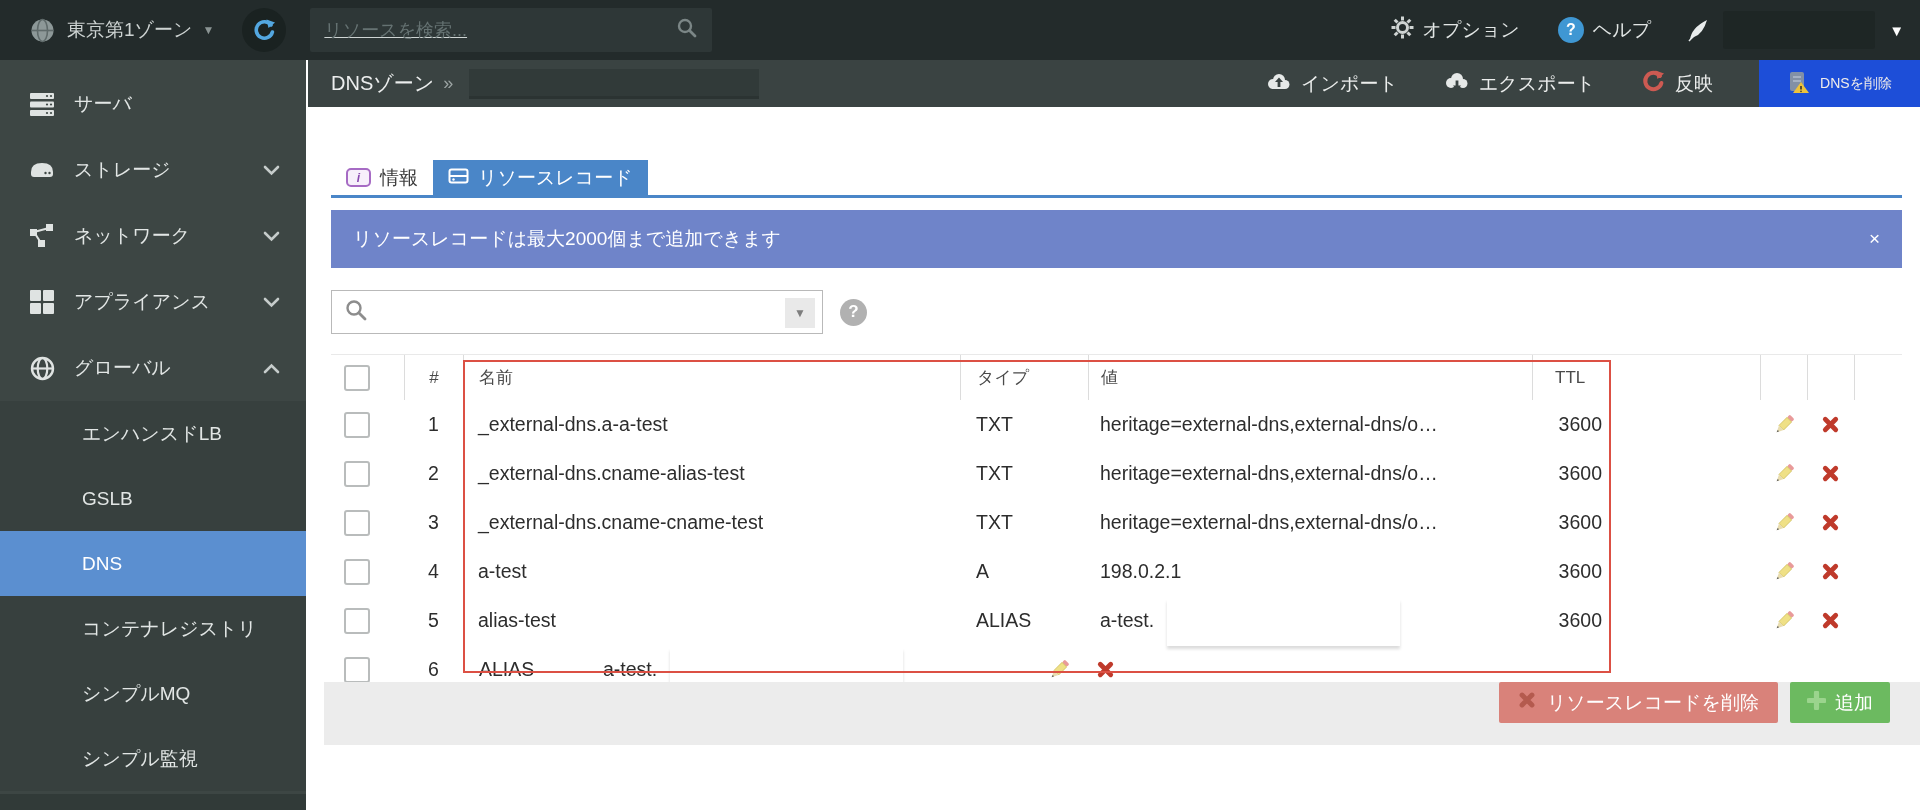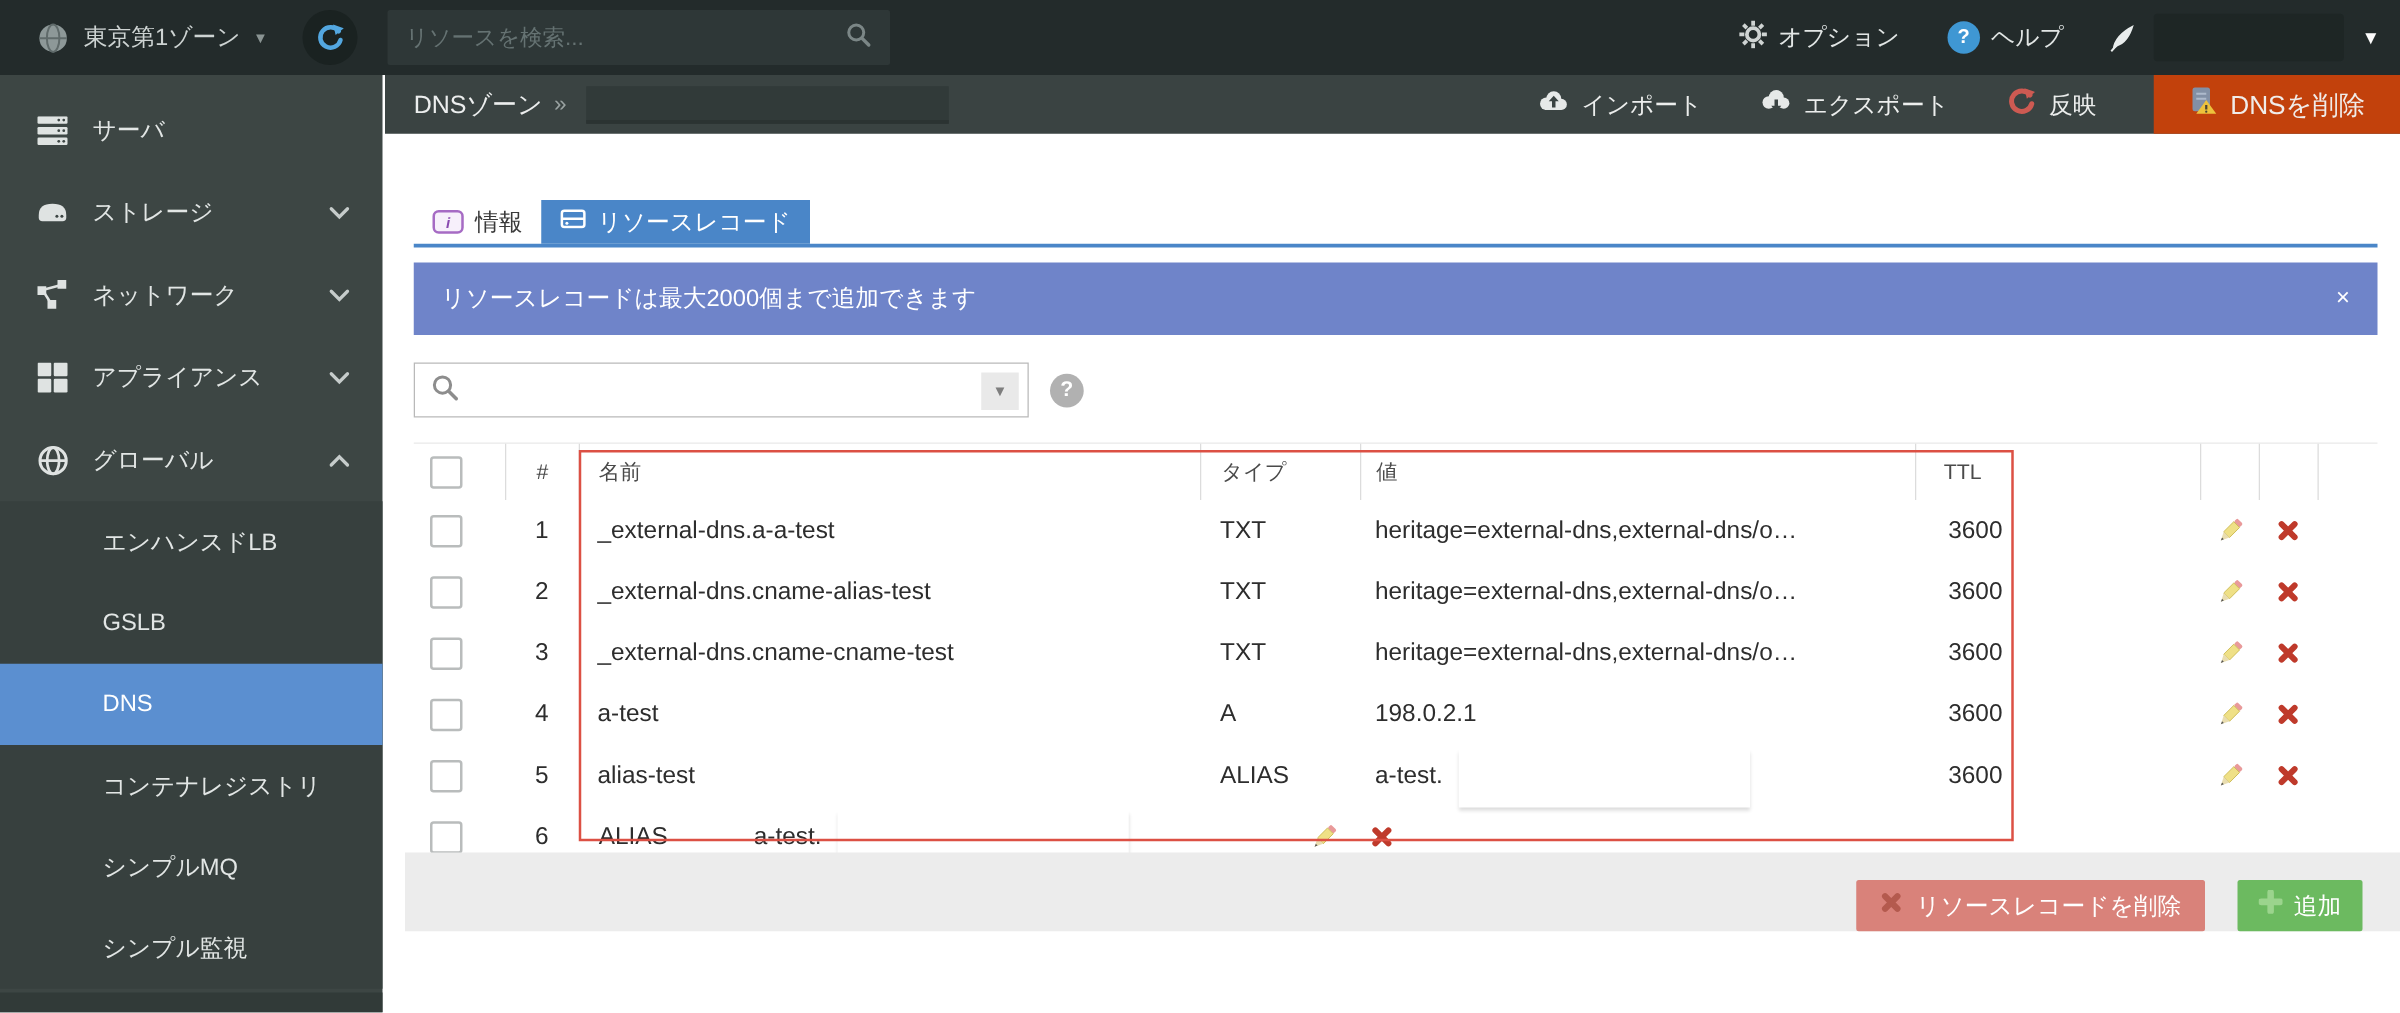--- a/index.html
+++ b/index.html
@@ -8,21 +8,21 @@
 
   
   .topbar { position:absolute; left:0; top:0; width:1920px; height:60px; background:#232b2b;
             display:flex; align-items:center; color:#cfd5d4; }
   .tb-globe { margin-left:30px; display:flex; }
   .tb-zone { margin-left:12px; font-size:19px; color:#cdd3d2; }
   .tb-caret { margin-left:10px; font-size:12px; color:#8a9493; }
   .tb-refresh { margin-left:28px; width:44px; height:44px; border-radius:50%; background:#1a2221;
                 display:flex; align-items:center; justify-content:center; }
   .tb-search { margin-left:24px; width:402px; height:44px; background:#2e3737; border-radius:2px;
-               display:flex; align-items:center; padding:0 14px; }
+               display:flex; align-items:center; padding:0 14px;text-decoration:underline; }
   .tb-search input { flex:1; background:transparent; border:none; outline:none; font-size:18px;
                      color:#c4cccb; font-family:inherit; }
   .tb-search input::placeholder { color:#657272; }
   .tb-spacer { flex:1; }
   .tb-btn { display:flex; align-items:center; gap:9px; font-size:19px; color:#e2e6e5; cursor:pointer; }
   .tb-help-circle { width:26px; height:26px; border-radius:50%; background:#3f97d3; color:#fff;
                     font-size:16px; font-weight:bold; display:flex; align-items:center; justify-content:center; }
   .tb-feather { margin-left:36px; display:flex; }
   .tb-account { margin-left:14px; width:152px; height:38px; background:#1e2625; border-radius:3px; }
   .tb-caret-w { margin-left:14px; margin-right:16px; color:#fdfdfd; font-size:15px; }
@@ -43,22 +43,22 @@
   
   .main { position:absolute; left:308px; top:60px; right:0; bottom:0; background:#fff; }
 
   .page-header { height:47px; background:#3a4342; display:flex; align-items:center; padding-left:23px; }
   .ph-title { font-size:20px; color:#eceeee; }
   .ph-sep { font-size:18px; color:#9aa3a2; margin-left:9px; }
   .ph-redact { width:290px; height:30px; background:#313a39; border-bottom:3px solid #2b3332; margin-left:16px; }
   .ph-spacer { flex:1; }
   .ph-btn { display:flex; align-items:center; gap:10px; font-size:19px; color:#eceeed;
             margin-right:46px; cursor:pointer; white-space:nowrap; }
-  .ph-delete { height:47px; background:#c2410c; display:flex; align-items:center; 
-               padding:0 28px; font-size:21px; color:#f0ecea; cursor:pointer; margin-right:0; }
+  .ph-delete { height:47px; background:#1d4ed8; display:flex; align-items:center; 
+               padding:0 28px; font-size:14px; color:#f0ecea; cursor:pointer; margin-right:0; }
 
   .content { position:relative; padding:0 18px 0 23px; }
 
   
   .tabs { margin-top:53px; height:38px; display:flex; border-bottom:3px solid #4a86c8; }
   .tab { display:flex; align-items:center; gap:9px; padding:0 15px; font-size:19px; color:#3a3a3a; cursor:pointer; }
   .tab.active { background:#4a86c8; color:#fff; }
   .info-badge { width:25px; height:19px; border:2px solid #a66bc4; border-radius:5px; background:#f7f0fb;
                 color:#8a4bb0; font-size:12px; font-weight:bold; font-style:italic;
                 display:flex; align-items:center; justify-content:center; }
@@ -101,21 +101,21 @@
   .redact-box { position:absolute; left:79px; top:3px; width:233px; height:47px; background:#fff;
                 box-shadow:0 3px 3px rgba(0,0,0,0.14); }
   .icon-btn { display:flex; cursor:pointer; }
 
   
   .red-box { position:absolute; left:155px; top:300px; width:1148px; height:313px;
              border:2px solid #dc5044; pointer-events:none; }
 
   
   .footer-bar { position:absolute; left:16px; right:0; top:622px; height:63px; background:#ececec;
-                display:flex; align-items:flex-end; justify-content:flex-end; gap:26px; padding-right:30px; }
+                display:flex; align-items:flex-start; justify-content:flex-end; gap:12px; padding-right:30px; }
   .btn-del { height:41px; background:#d9827a; color:#fff; font-size:19px; border-radius:2px;
              display:flex; align-items:center; gap:11px; padding:0 19px; cursor:pointer; }
   .btn-add { height:41px; background:#6cba60; color:#fff; font-size:19px; border-radius:2px;
              display:flex; align-items:center; gap:9px; padding:0 17px; cursor:pointer; }
 </style>
 </head>
 <body>
 
 <div class="topbar">
   <span class="tb-globe">

